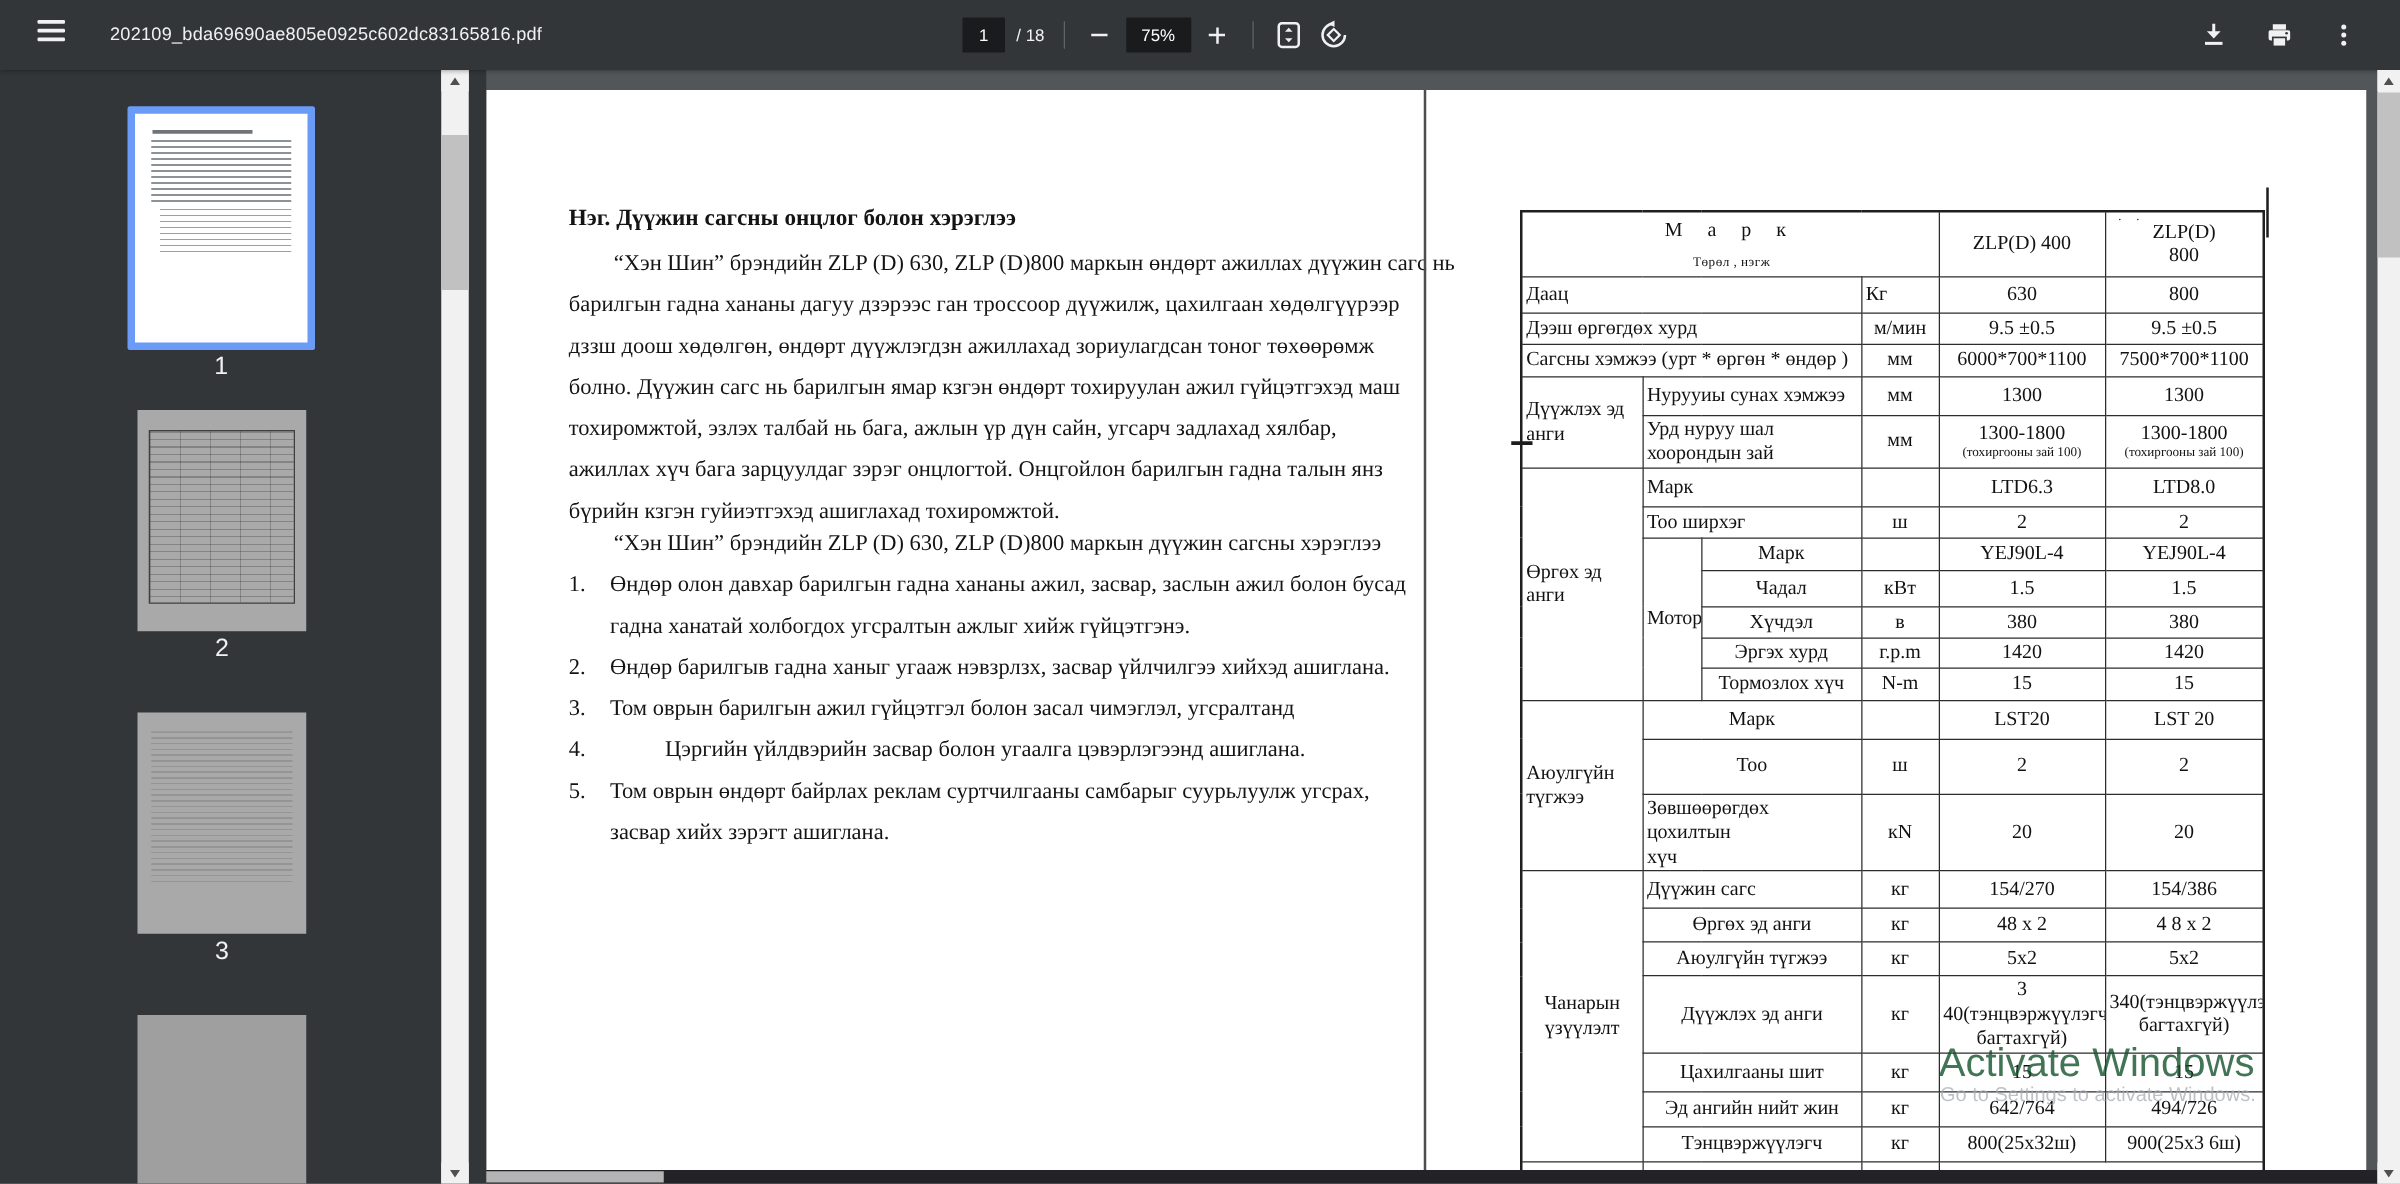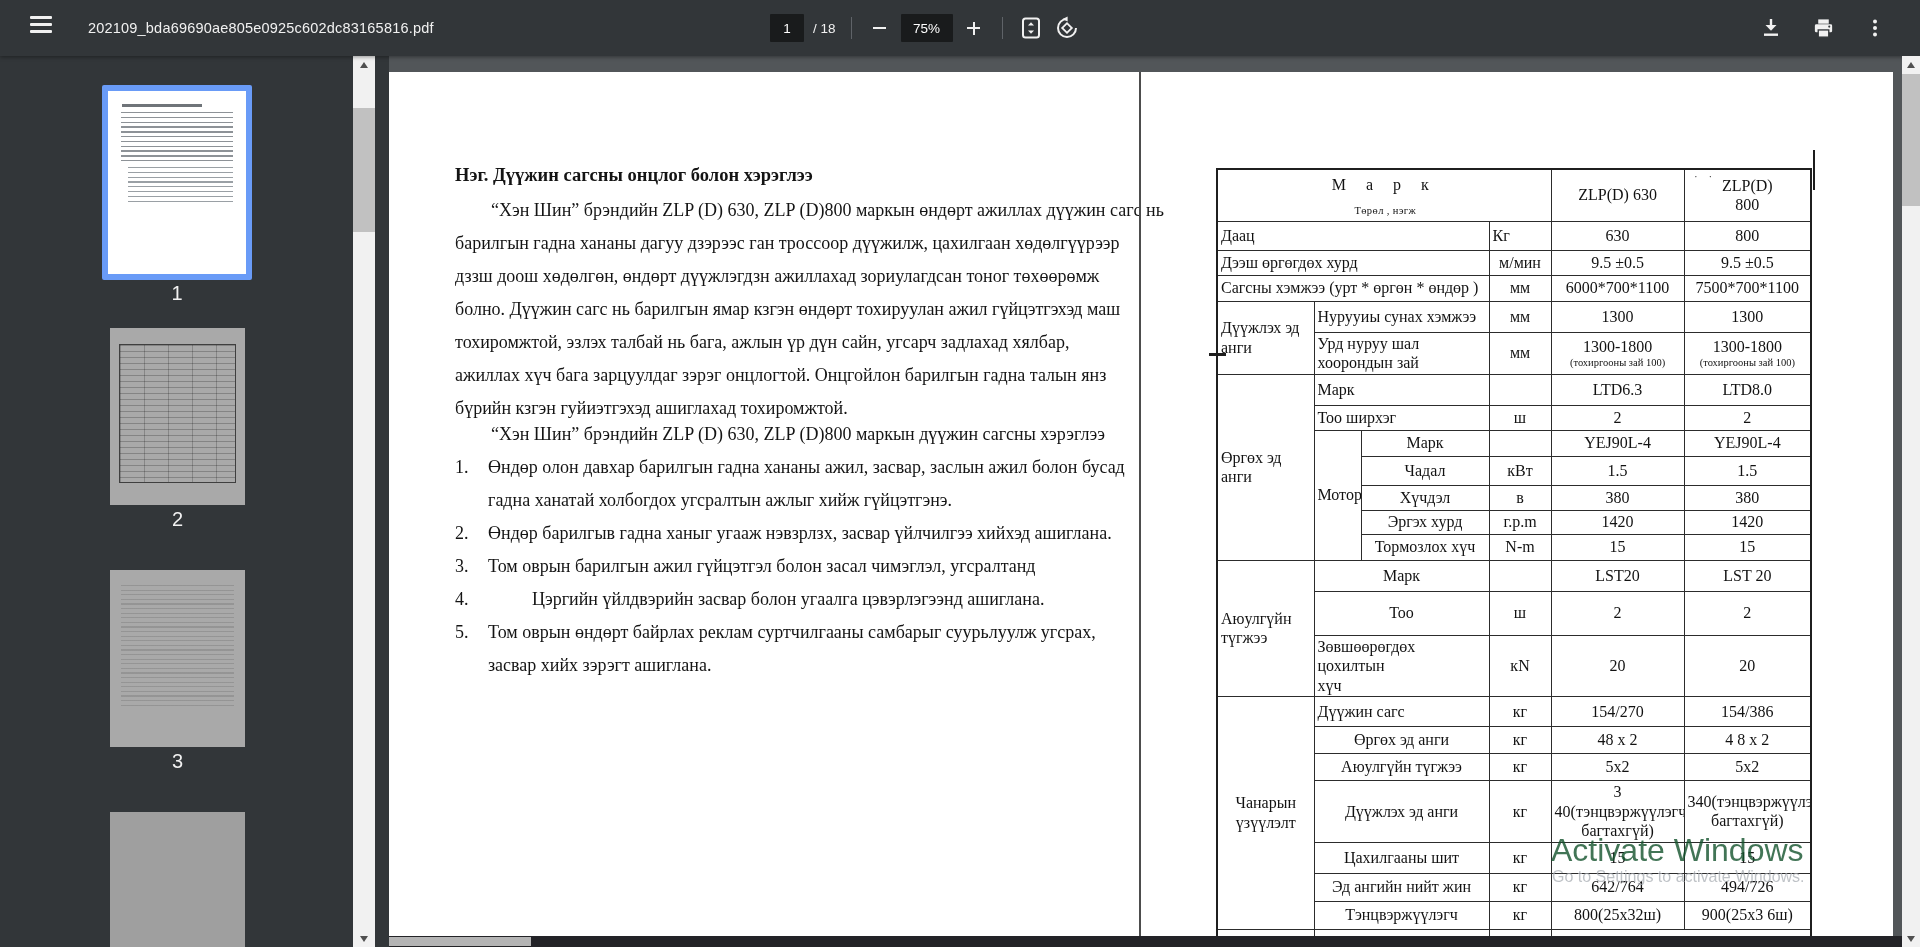--- a/index.html
+++ b/index.html
@@ -242,21 +242,21 @@
         <col style="width: 133px;">
         <col style="width: 127px;">
       </colgroup>
     <tbody>
         <tr class="hrow" style="height: 52px;">
           <td colspan="4" class="hcell">
             <div class="ct">М а р к</div>
             <div class="csub">Төрөл , нэгж</div>
           </td>
           <td class="v big">
-            <div class="ct">ZLP(D) 630</div>
+            <div class="ct">ZLP(D) 400</div>
           </td>
           <td class="v big zlp">
             <div class="ct">ZLP(D)
 800</div>
           </td>
         </tr>
         <tr style="height: 29px;">
           <td colspan="3" class="l">
             <div class="ct">Даац</div>
           </td>

